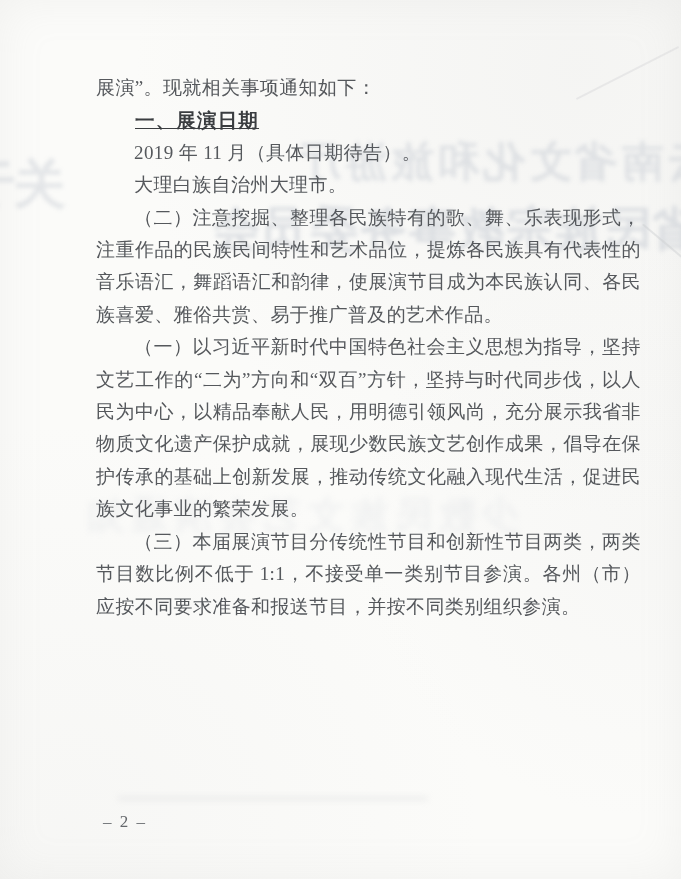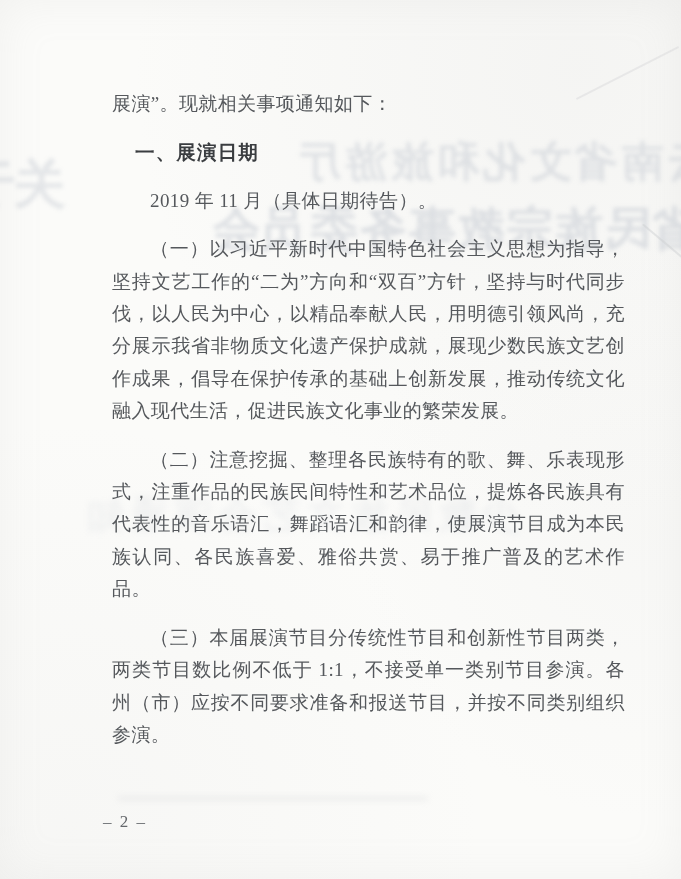--- a/index.html
+++ b/index.html
@@ -27,36 +27,37 @@
     left: 96px;
     top: 72px;
     width: 545px;
     color: #55585c;
     font-size: 19px;
     line-height: 32.4px;
     letter-spacing: 0.02em;
     text-align: justify;
   }
   .content p {
-    margin: 16px;
+    margin: 0;
     text-indent: 2em;
   }
   .content p.continuation {
     text-indent: 0;
   }
   .content h3 {
     margin: 0;
     font-size: 19.5px;
     line-height: 32.4px;
     font-weight: 700;
     font-family: "Liberation Sans", "DejaVu Sans", sans-serif;
     color: #3a3d40;
     text-indent: 2em;
     letter-spacing: 0.06em;
     text-align: left;
+    text-decoration: underline;
   }
 
   .pagenum {
     position: absolute;
     left: 103px;
     top: 812px;
     font-size: 17px;
     line-height: 20px;
     color: #64676b;
     letter-spacing: 2px;
@@ -114,21 +115,22 @@
   <div class="scratch s1"></div>
   <div class="scratch s2"></div>
   <div class="smudge"></div>
 
   <div class="content">
     <p class="continuation">展演”。现就相关事项通知如下：</p>
 
     <h3>一、展演日期</h3>
     <p>2019 年 11 月（具体日期待告）。</p>
 
+    <p>大理白族自治州大理市。</p>
 
+    <p>（二）注意挖掘、整理各民族特有的歌、舞、乐表现形式，注重作品的民族民间特性和艺术品位，提炼各民族具有代表性的音乐语汇，舞蹈语汇和韵律，使展演节目成为本民族认同、各民族喜爱、雅俗共赏、易于推广普及的艺术作品。</p>
     <p>（一）以习近平新时代中国特色社会主义思想为指导，坚持文艺工作的“二为”方向和“双百”方针，坚持与时代同步伐，以人民为中心，以精品奉献人民，用明德引领风尚，充分展示我省非物质文化遗产保护成就，展现少数民族文艺创作成果，倡导在保护传承的基础上创新发展，推动传统文化融入现代生活，促进民族文化事业的繁荣发展。</p>
-    <p>（二）注意挖掘、整理各民族特有的歌、舞、乐表现形式，注重作品的民族民间特性和艺术品位，提炼各民族具有代表性的音乐语汇，舞蹈语汇和韵律，使展演节目成为本民族认同、各民族喜爱、雅俗共赏、易于推广普及的艺术作品。</p>
     <p>（三）本届展演节目分传统性节目和创新性节目两类，两类节目数比例不低于 1:1，不接受单一类别节目参演。各州（市）应按不同要求准备和报送节目，并按不同类别组织参演。</p>
 
   </div>
 
   <div class="pagenum">– 2 –</div>
 </div>
 
 </body></html>

